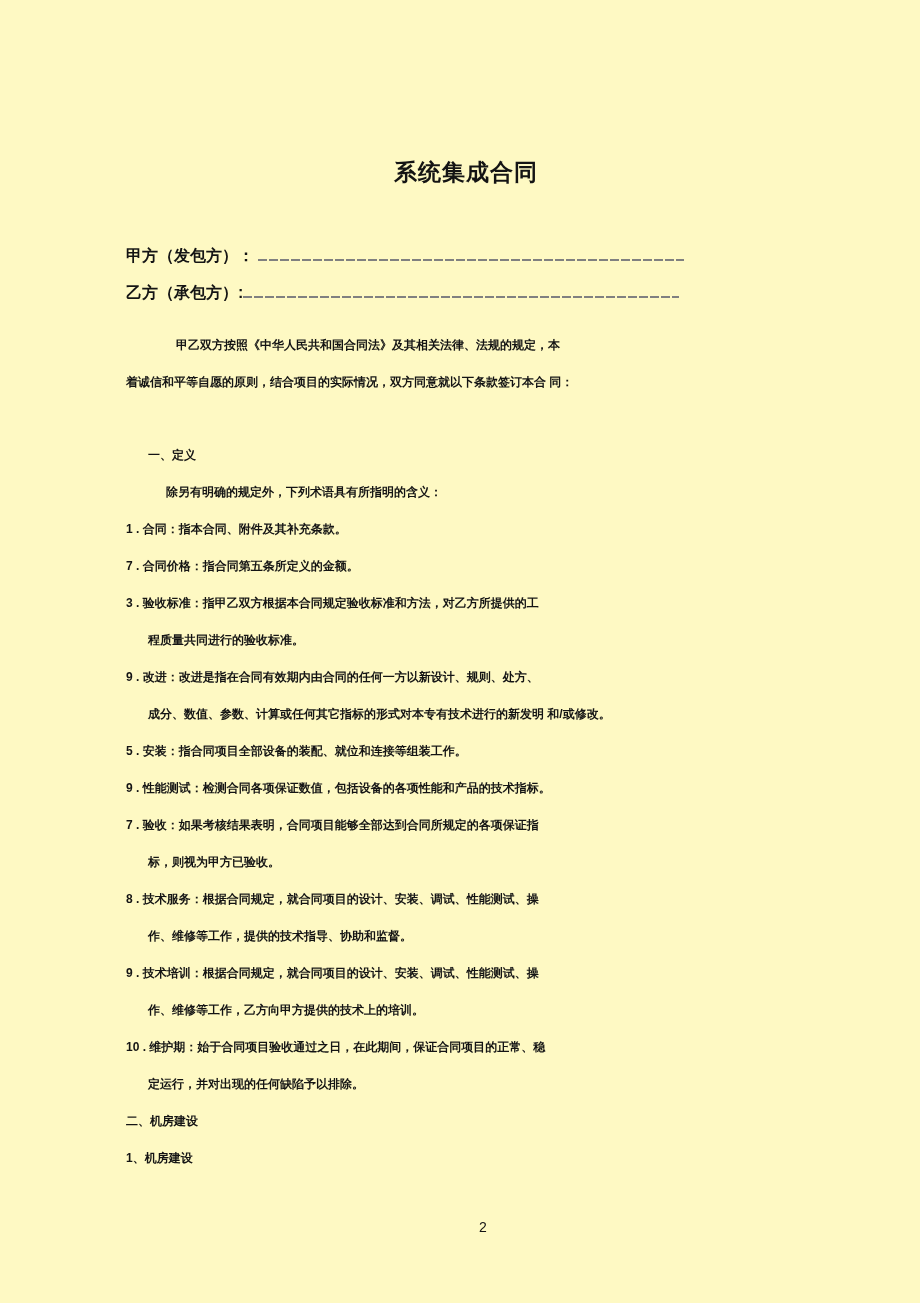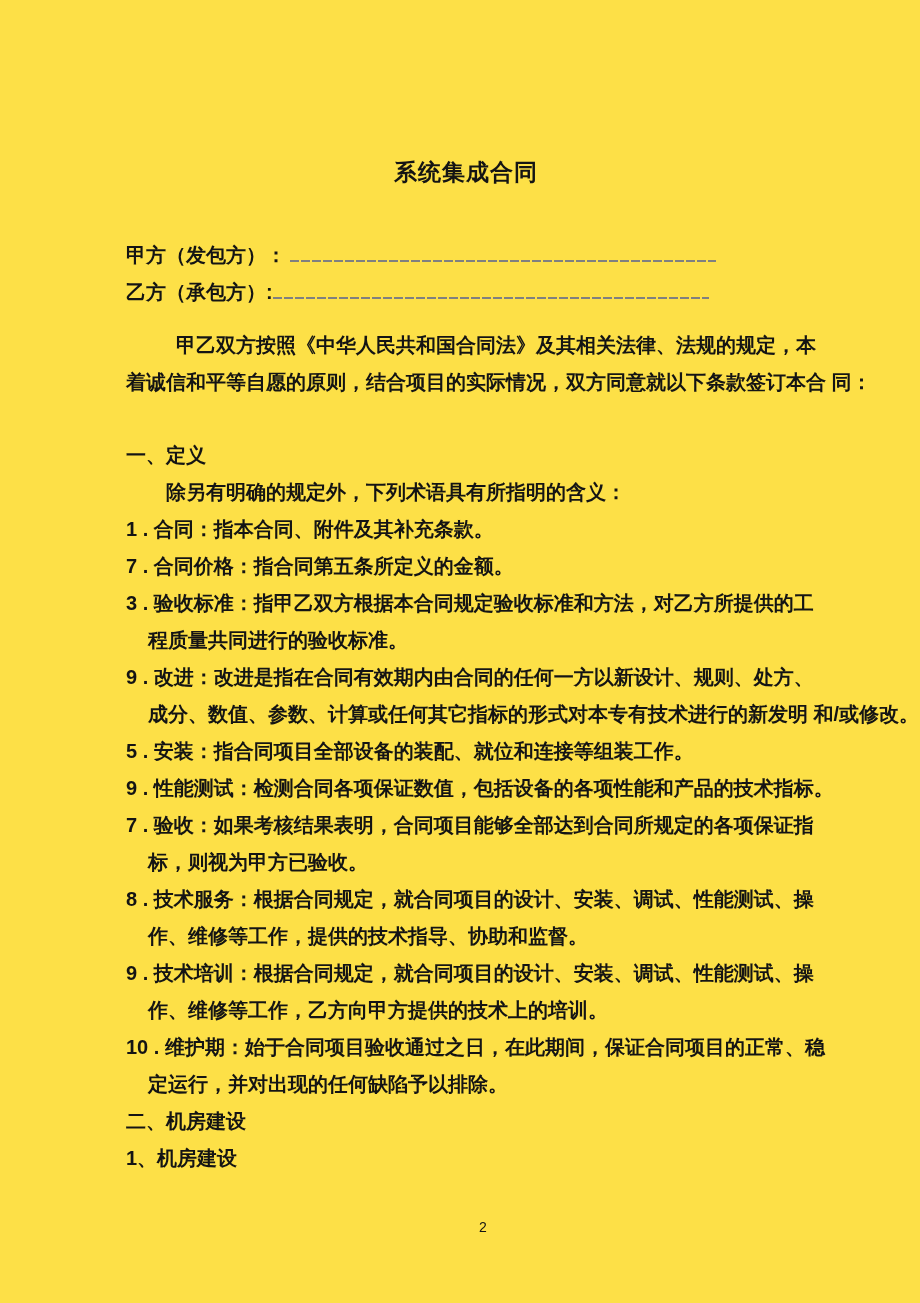--- a/index.html
+++ b/index.html
@@ -1,56 +1,56 @@
 <!DOCTYPE html>
 <html><head>
 <meta charset="utf-8">
 <style>
   html, body { margin: 0; padding: 0; background: #ffffff; }
   .page {
     position: relative;
     width: 920px;
     height: 1303px;
-    background: #fde047;
+    background: #fef9c3;
     color: #141414;
     font-family: "Liberation Sans", "DejaVu Sans", sans-serif;
     font-weight: 600;
     overflow: hidden;
   }
   .content {
     position: absolute;
     left: 126px;
     top: 0;
     width: 680px;
   }
   .title {
     margin: 157px 0 0 0;
     font-size: 23px;
     line-height: 30px;
     font-weight: 700;
     text-align: center;
     letter-spacing: 1px;
   }
   .line {
-    font-size: 20px;
+    font-size: 12px;
     line-height: 37px;
     white-space: nowrap;
   }
-  .party { line-height: 37px; font-size: 20px; white-space: nowrap; }
+  .party { line-height: 37px; font-size: 16px; white-space: nowrap; }
   .party-a { margin-top: 50px; }
   .blank {
     display: inline-block;
     height: 17px;
     vertical-align: baseline;
     background: repeating-linear-gradient(90deg, #808080 0px, #808080 9px, rgba(0,0,0,0) 9px, rgba(0,0,0,0) 11px) 0 100% / 100% 2px no-repeat;
   }
   .blank-a { width: 426px; margin-left: 4px; }
   .blank-b { width: 436px; }
   .intro-1 { margin-top: 16px; padding-left: 50px; }
-  .h1 { margin-top: 36px; }
+  .h1 { margin-top: 36px; margin-left: 22px; }
   .lead { padding-left: 40px; }
   .cont { padding-left: 22px; }
   .pagenum {
     position: absolute;
     top: 1218px;
     left: 479px;
     font-size: 14px;
     font-weight: 500;
     line-height: 18px;
   }

